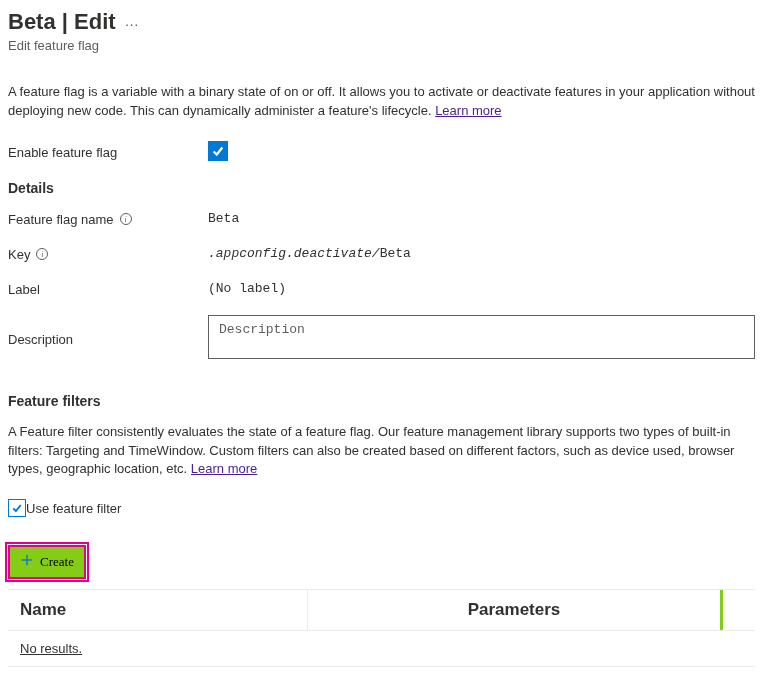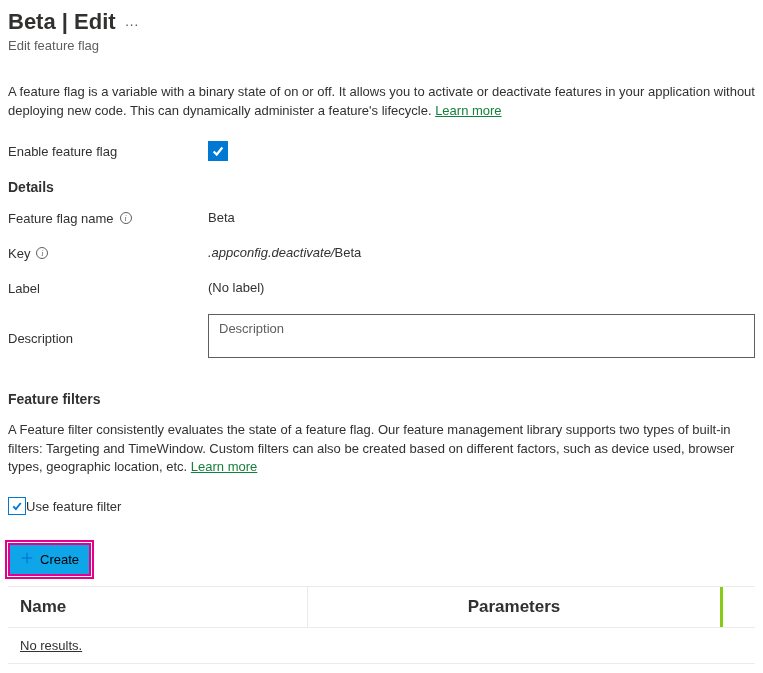--- a/index.html
+++ b/index.html
@@ -37,41 +37,42 @@
       color: #605e5c;
       margin-top: 2px;
       margin-bottom: 30px;
     }
     .intro-text {
       font-size: 13px;
       line-height: 1.45;
       margin-bottom: 20px;
     }
     .learn-more {
-      color: #15803d;
+      color: #4c1d95;
       text-decoration: underline;
       cursor: pointer;
     }
     .form-row {
       display: flex;
       align-items: center;
       margin-bottom: 18px;
     }
     .form-label-col {
       width: 200px;
       flex-shrink: 0;
       display: flex;
       align-items: center;
       gap: 6px;
       font-size: 13px;
       padding-top: 2px;
     }
     .form-value-col {
       flex: 1;
       font-size: 13px;
+      font-family: Liberation Mono, monospace;
     }
     .info-icon {
       width: 12px;
       height: 12px;
       border: 1px solid #605e5c;
       border-radius: 50%;
       display: inline-flex;
       align-items: center;
       justify-content: center;
       font-size: 8px;
@@ -146,24 +147,24 @@
       align-items: center;
       gap: 0;
       margin-bottom: 28px;
     }
     .create-btn {
       display: inline-flex;
       align-items: center;
       gap: 6px;
       padding: 6px 10px;
       border: 2px solid #e3008c;
-      background: #0ea5e9;
-      cursor: pointer;
-      font-size: 13px;
-      font-family: Liberation Sans, sans-serif;
+      background: #84cc16;
+      cursor: pointer;
+      font-size: 13px;
+      font-family: Liberation Serif, serif;
       outline: 2px solid #e3008c;
       outline-offset: 1px;
       margin-bottom: 10px;
     }
     .plus-icon svg {
       width: 14px;
       height: 14px;
       stroke: #0078d4;
       stroke-width: 1.5;
     }

